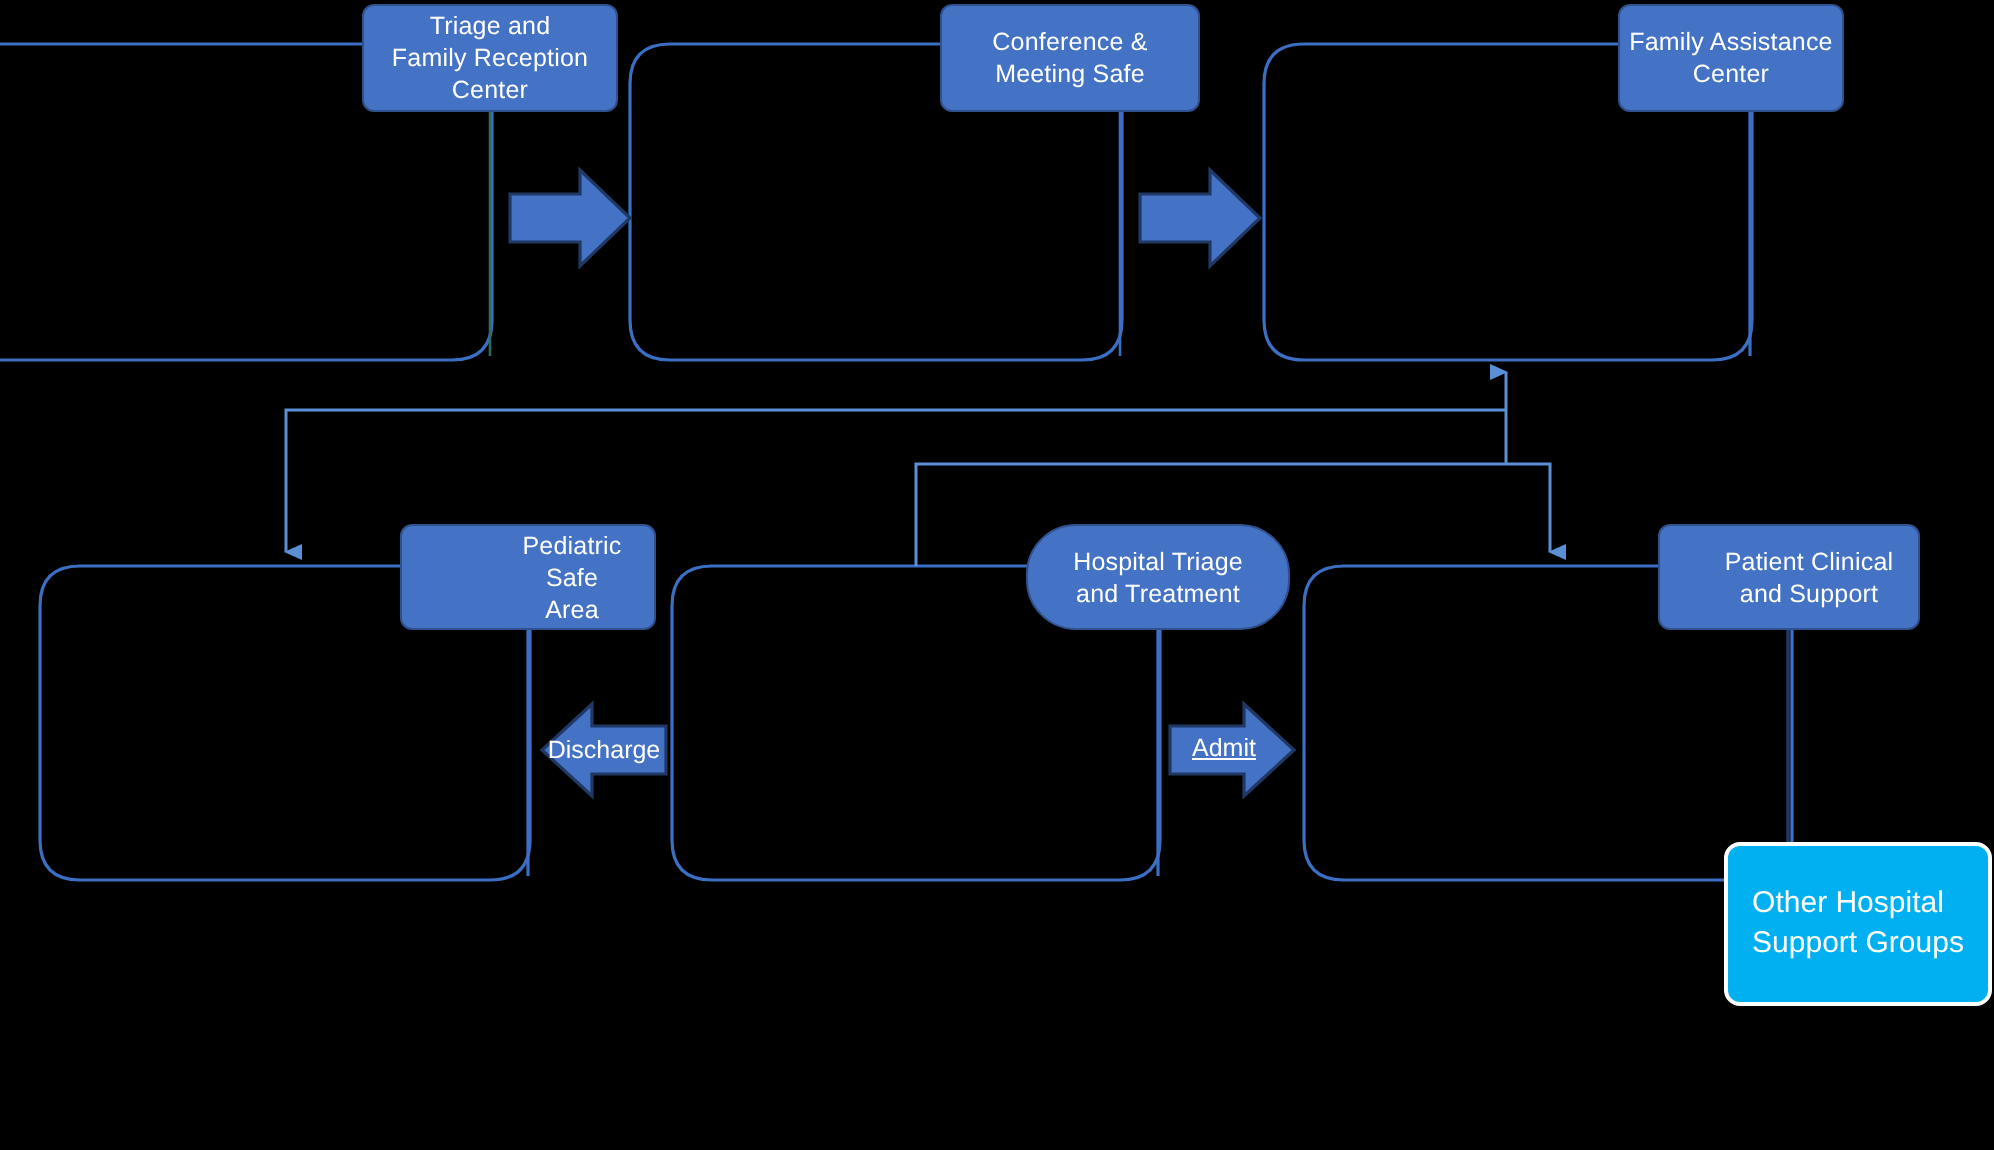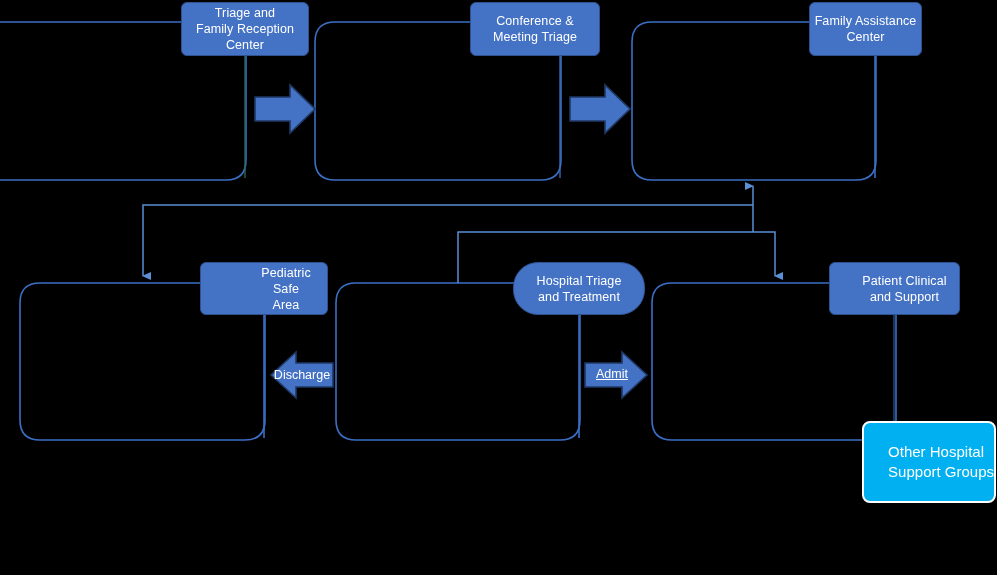--- a/index.html
+++ b/index.html
@@ -43,21 +43,21 @@
   }
   .support-label {
     position: absolute;
     box-sizing: border-box;
     background: #00B0F0;
     border: 2px solid #FFFFFF;
     border-radius: 8px;
     color: #FFFFFF;
     display: flex;
     align-items: center;
-    justify-content: flex-end;
+    justify-content: center;
     text-align: left;
     font-size: 15px;
     line-height: 20px;
     padding: 0 0;
     z-index: 6;
   }
   .arrow-text {
     position: absolute;
     color: #FFFFFF;
     font-size: 12.5px;
@@ -146,21 +146,21 @@
     <span>
       <span>Triage and</span><br>
       <span>Family Reception</span><br>
       <span>Center</span>
     </span>
   </div>
 
   <div class="zone-label" style="left:470px; top:2px; width:130px; height:54px;">
     <span>
       <span>Conference &amp;</span><br>
-      <span>Meeting Triage</span>
+      <span>Meeting Safe</span>
     </span>
   </div>
 
   <div class="zone-label" style="left:809px; top:2px; width:113px; height:54px;">
     <span>
       <span>Family Assistance</span><br>
       <span>Center</span>
     </span>
   </div>
 

